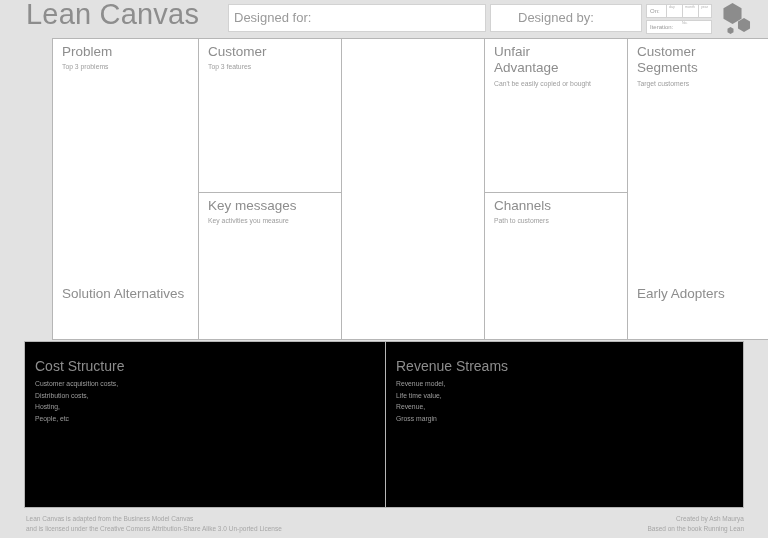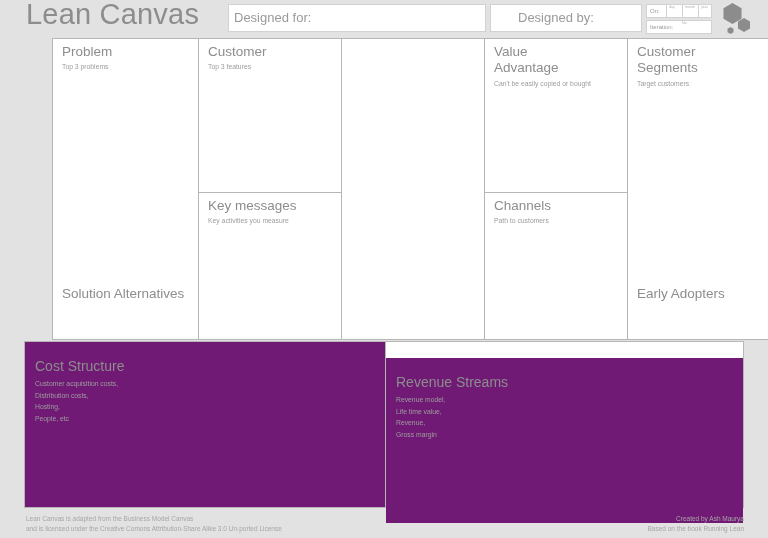--- a/index.html
+++ b/index.html
@@ -151,21 +151,21 @@
     left: 24px; top: 341px;
     width: 720px;
     height: 167px;
     background: #ffffff;
     border: 1px solid #b6b6b6;
     box-sizing: border-box;
   }
   .bcell {
     position: absolute;
     box-sizing: border-box;
-    background: #701a75;
+    background: #000000;
   }
   .bcell-title {
     position: absolute;
     left: 10px; top: 16px;
     font-size: 14px;
     color: #8d8d8d;
     white-space: nowrap;
   }
   .bcell-list {
     position: absolute;
@@ -245,21 +245,21 @@
     <div class="cell-sub" style="top:23px;">Top 3 features</div>
   </div>
 
   <div class="cell" style="left:146px; top:154px; width:142px; height:146px;">
     <div class="cell-title">Key messages</div>
     <div class="cell-sub" style="top:23px;">Key activities you measure</div>
   </div>
 
 
   <div class="cell" style="left:432px; top:0; width:142px; height:153px;">
-    <div class="cell-title">Value
+    <div class="cell-title">Unfair
 Advantage</div>
     <div class="cell-sub" style="top:40px;">Can't be easily copied or bought</div>
   </div>
 
   <div class="cell" style="left:432px; top:154px; width:142px; height:146px;">
     <div class="cell-title">Channels</div>
     <div class="cell-sub" style="top:23px;">Path to customers</div>
   </div>
 
   <div class="cell" style="left:575px; top:0; width:143px; height:300px;">
@@ -280,21 +280,21 @@
 <div class="bottom-row">
 
   <div class="bcell" style="left:0; top:0; width:360px; height:165px;">
     <div class="bcell-title">Cost Structure</div>
     <div class="bcell-list">Customer acquisition costs,
 Distribution costs,
 Hosting,
 People, etc</div>
   </div>
 
-  <div class="bcell" style="left:361px; top:16px; width:357px; height:165px;">
+  <div class="bcell" style="left:361px; top:0; width:357px; height:165px;">
     <div class="bcell-title">Revenue Streams</div>
     <div class="bcell-list">Revenue model,
 Life time value,
 Revenue,
 Gross margin</div>
   </div>
 
   <div class="vline" style="left:360px; top:0; height:165px;"></div>
 </div>
 

